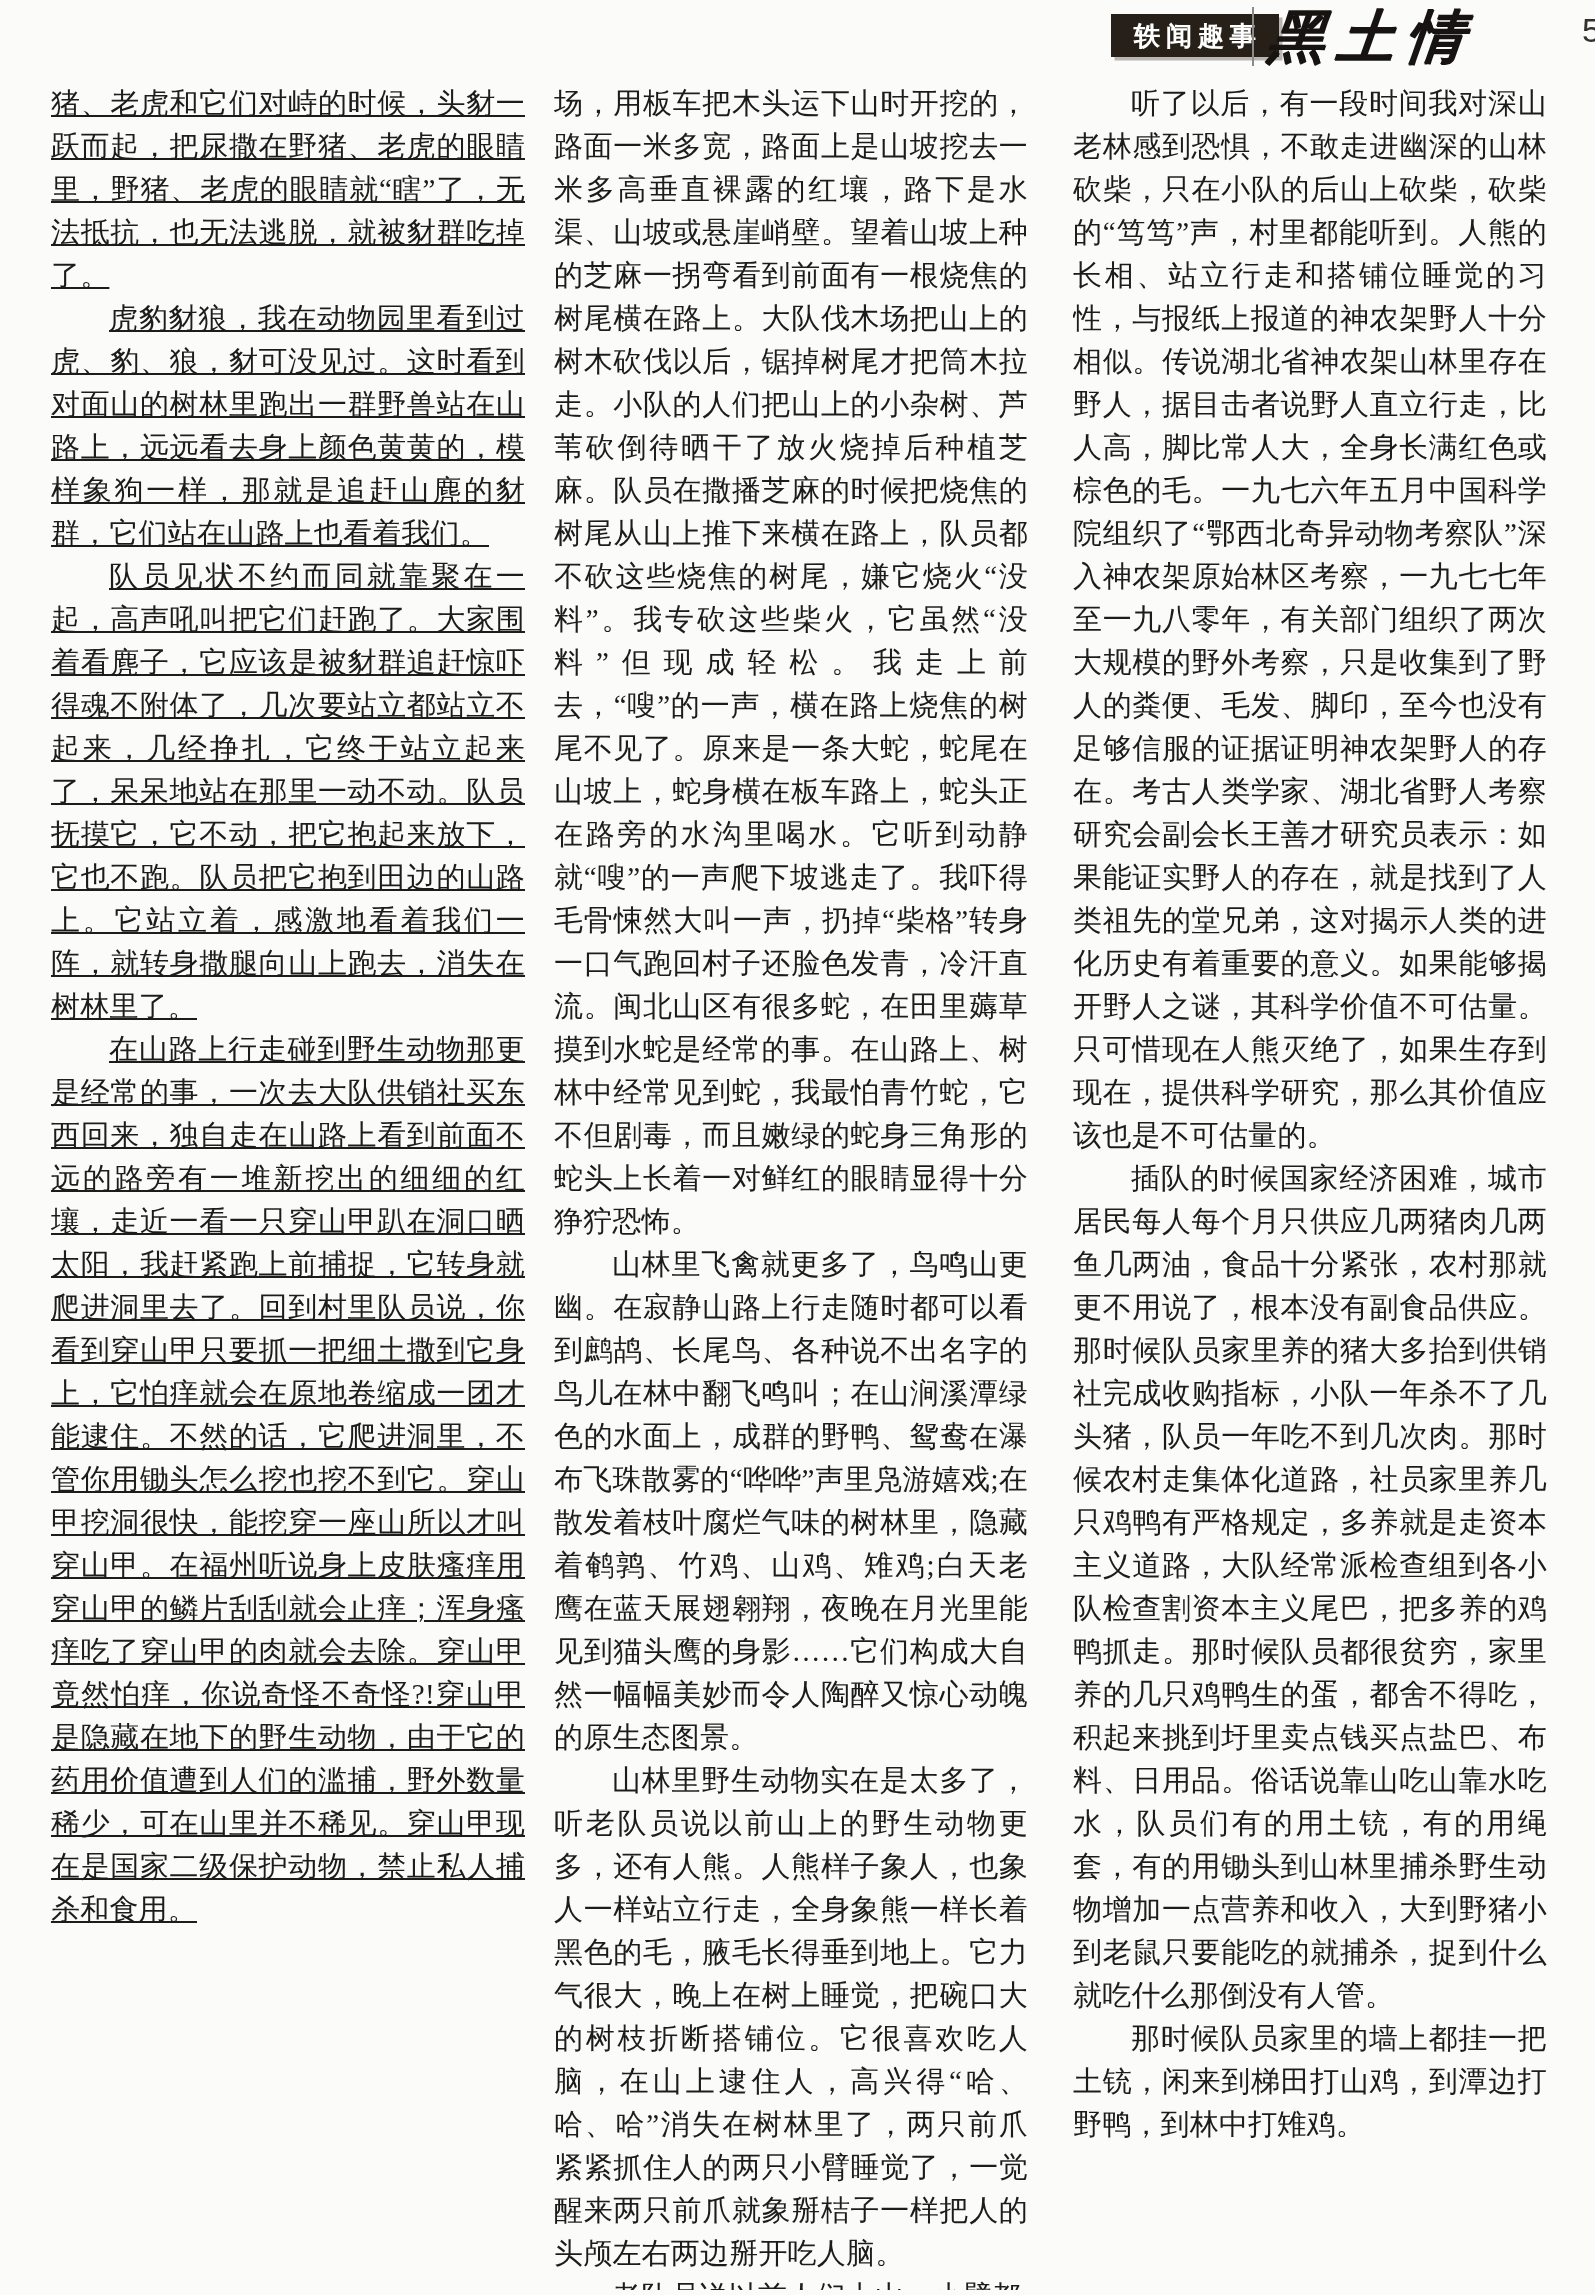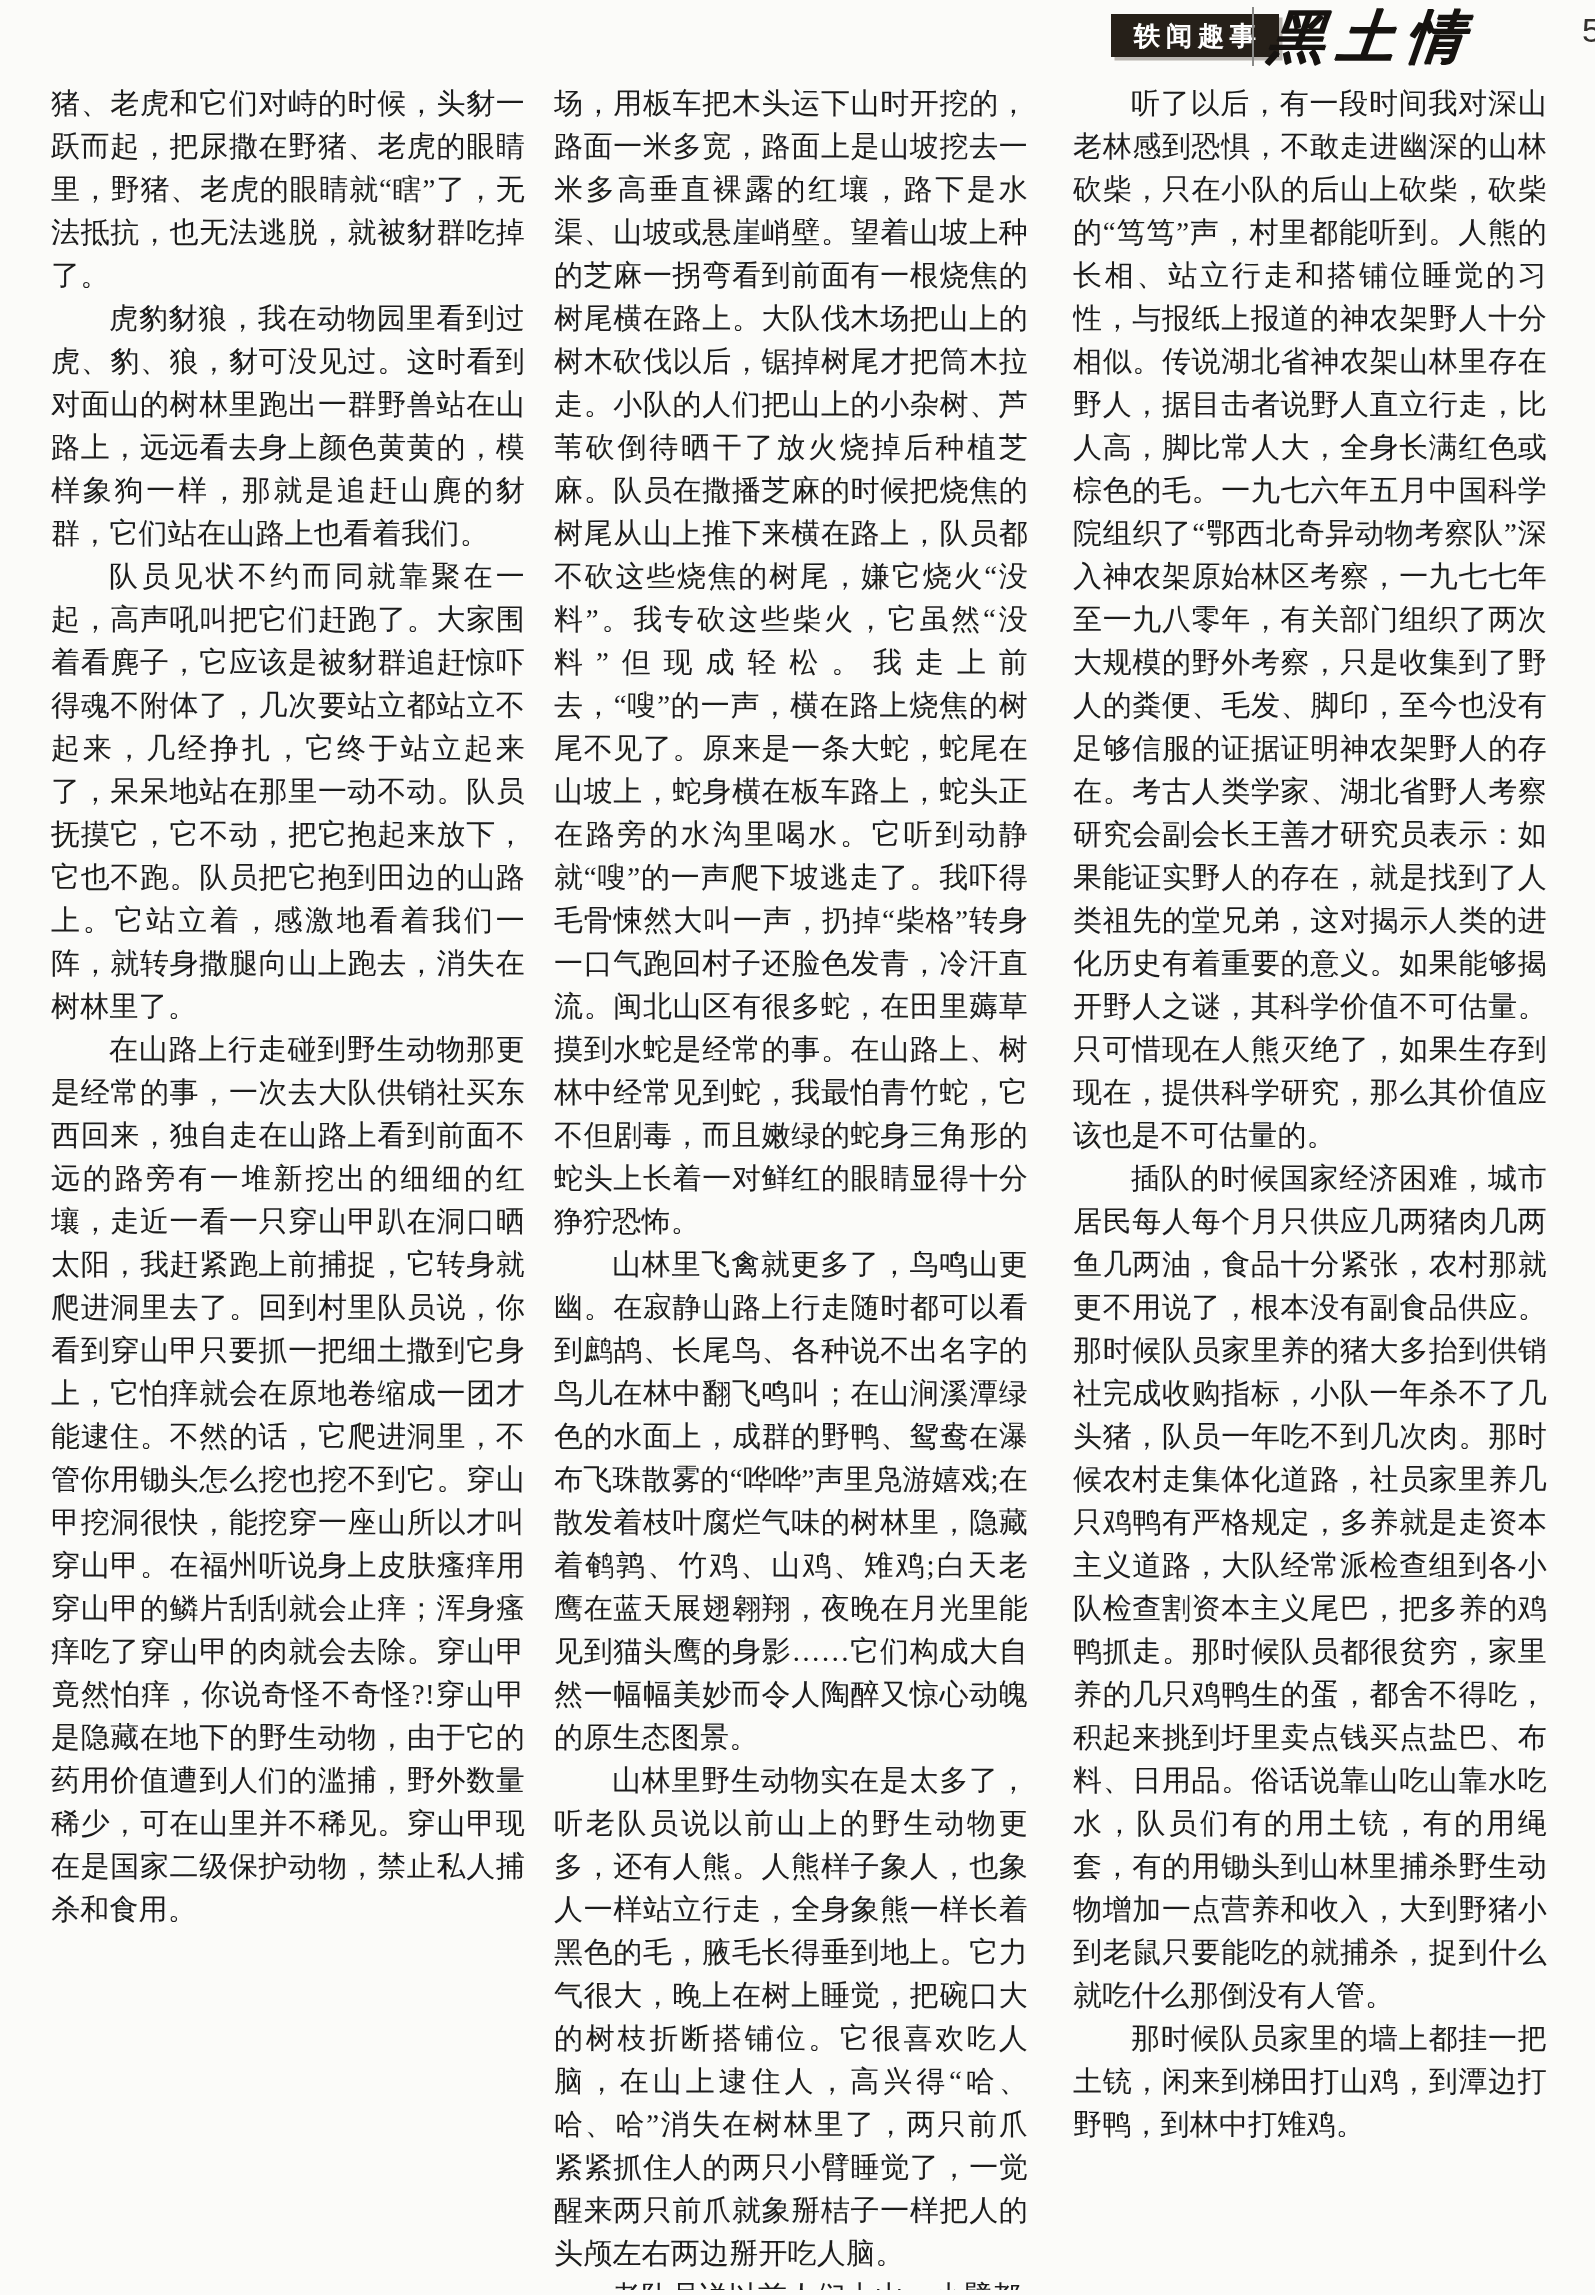--- a/index.html
+++ b/index.html
@@ -72,21 +72,21 @@
   }
   
   .column {
     position: absolute;
     top: 82px;
     width: 474px;
     height: 2208px;
     overflow: hidden;
     text-align: justify;
   }
-  #col-0 { left: 51px; }
+  #col-0 { left: 51px; text-decoration: underline; }
   #col-1 { left: 554px; }
   #col-2 { left: 1073px; }
   .column p {
     margin: 0;
     font-size: 29px;
     line-height: 43px;
     letter-spacing: 0.2px;
   }
   .column p.indent { text-indent: 2em; }
 </style>

